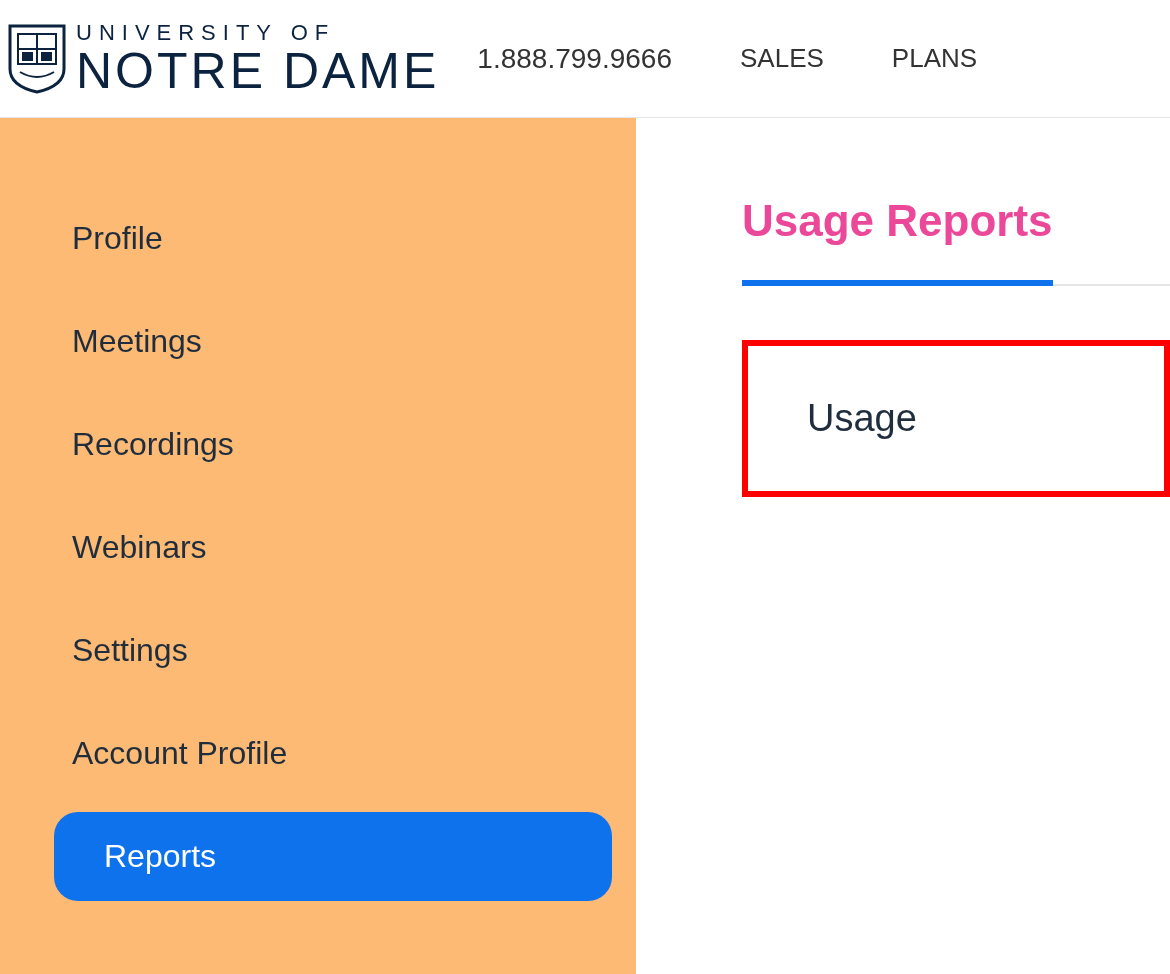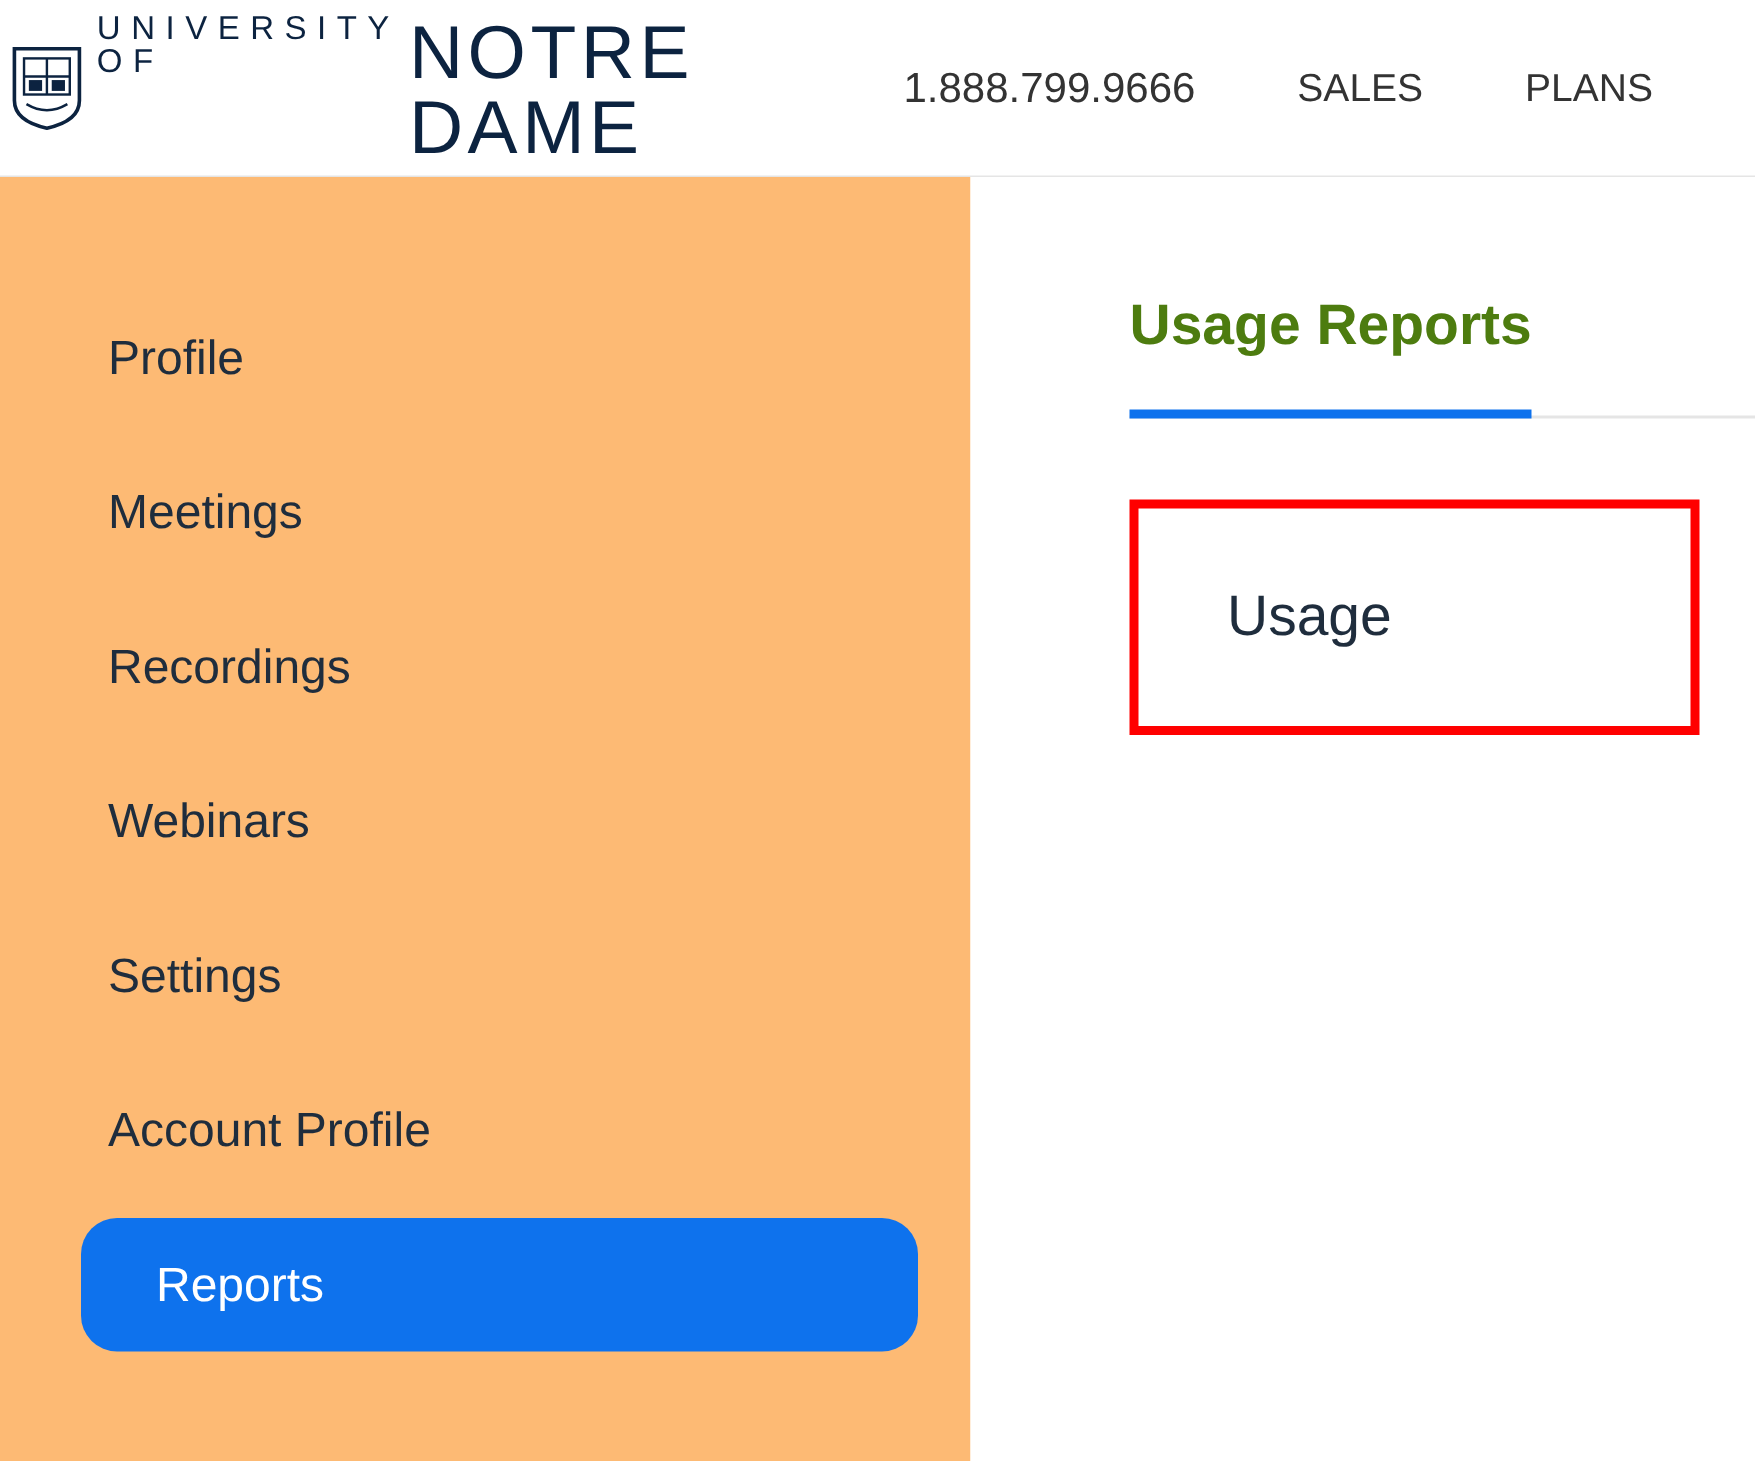--- a/index.html
+++ b/index.html
@@ -27,21 +27,21 @@
       align-items: center;
       gap: 10px;
       margin-right: 38px;
     }
     .shield-logo {
       width: 58px;
       height: 70px;
     }
     .logo-text {
       display: flex;
-      flex-direction: row;
+      flex-direction: column;
       color: #0c2340;
       line-height: 1;
     }
     .logo-text-top {
       font-size: 22px;
       letter-spacing: 7px;
       font-weight: 400;
     }
     .logo-text-bottom {
       font-size: 50px;
@@ -93,39 +93,39 @@
       background: #ffffff;
       padding-top: 78px;
       padding-left: 106px;
     }
     .tab-header {
       border-bottom: 2px solid #e5e5e5;
       width: 100%;
     }
     .tab-item {
       display: inline-block;
-      font-size: 38px;
-      color: #4d7c0f;
+      font-size: 44px;
+      color: #ec4899;
       font-weight: 600;
       padding-bottom: 34px;
       border-bottom: 6px solid #0e72ed;
       margin-bottom: -2px;
       cursor: pointer;
     }
     .cards-container {
       margin-top: 54px;
     }
     .report-card {
       border: 1px solid #d8d8d8;
       padding: 56px 64px;
       font-size: 38px;
       color: #1f2d3d;
       font-weight: 400;
       cursor: pointer;
-      width: 380px;
+      width: 428px;
     }
     .report-card.highlighted {
       border: 6px solid #ff0000;
       padding: 51px 59px;
     }
   </style>
 </head>
 <body>
 
 <div class="header">

